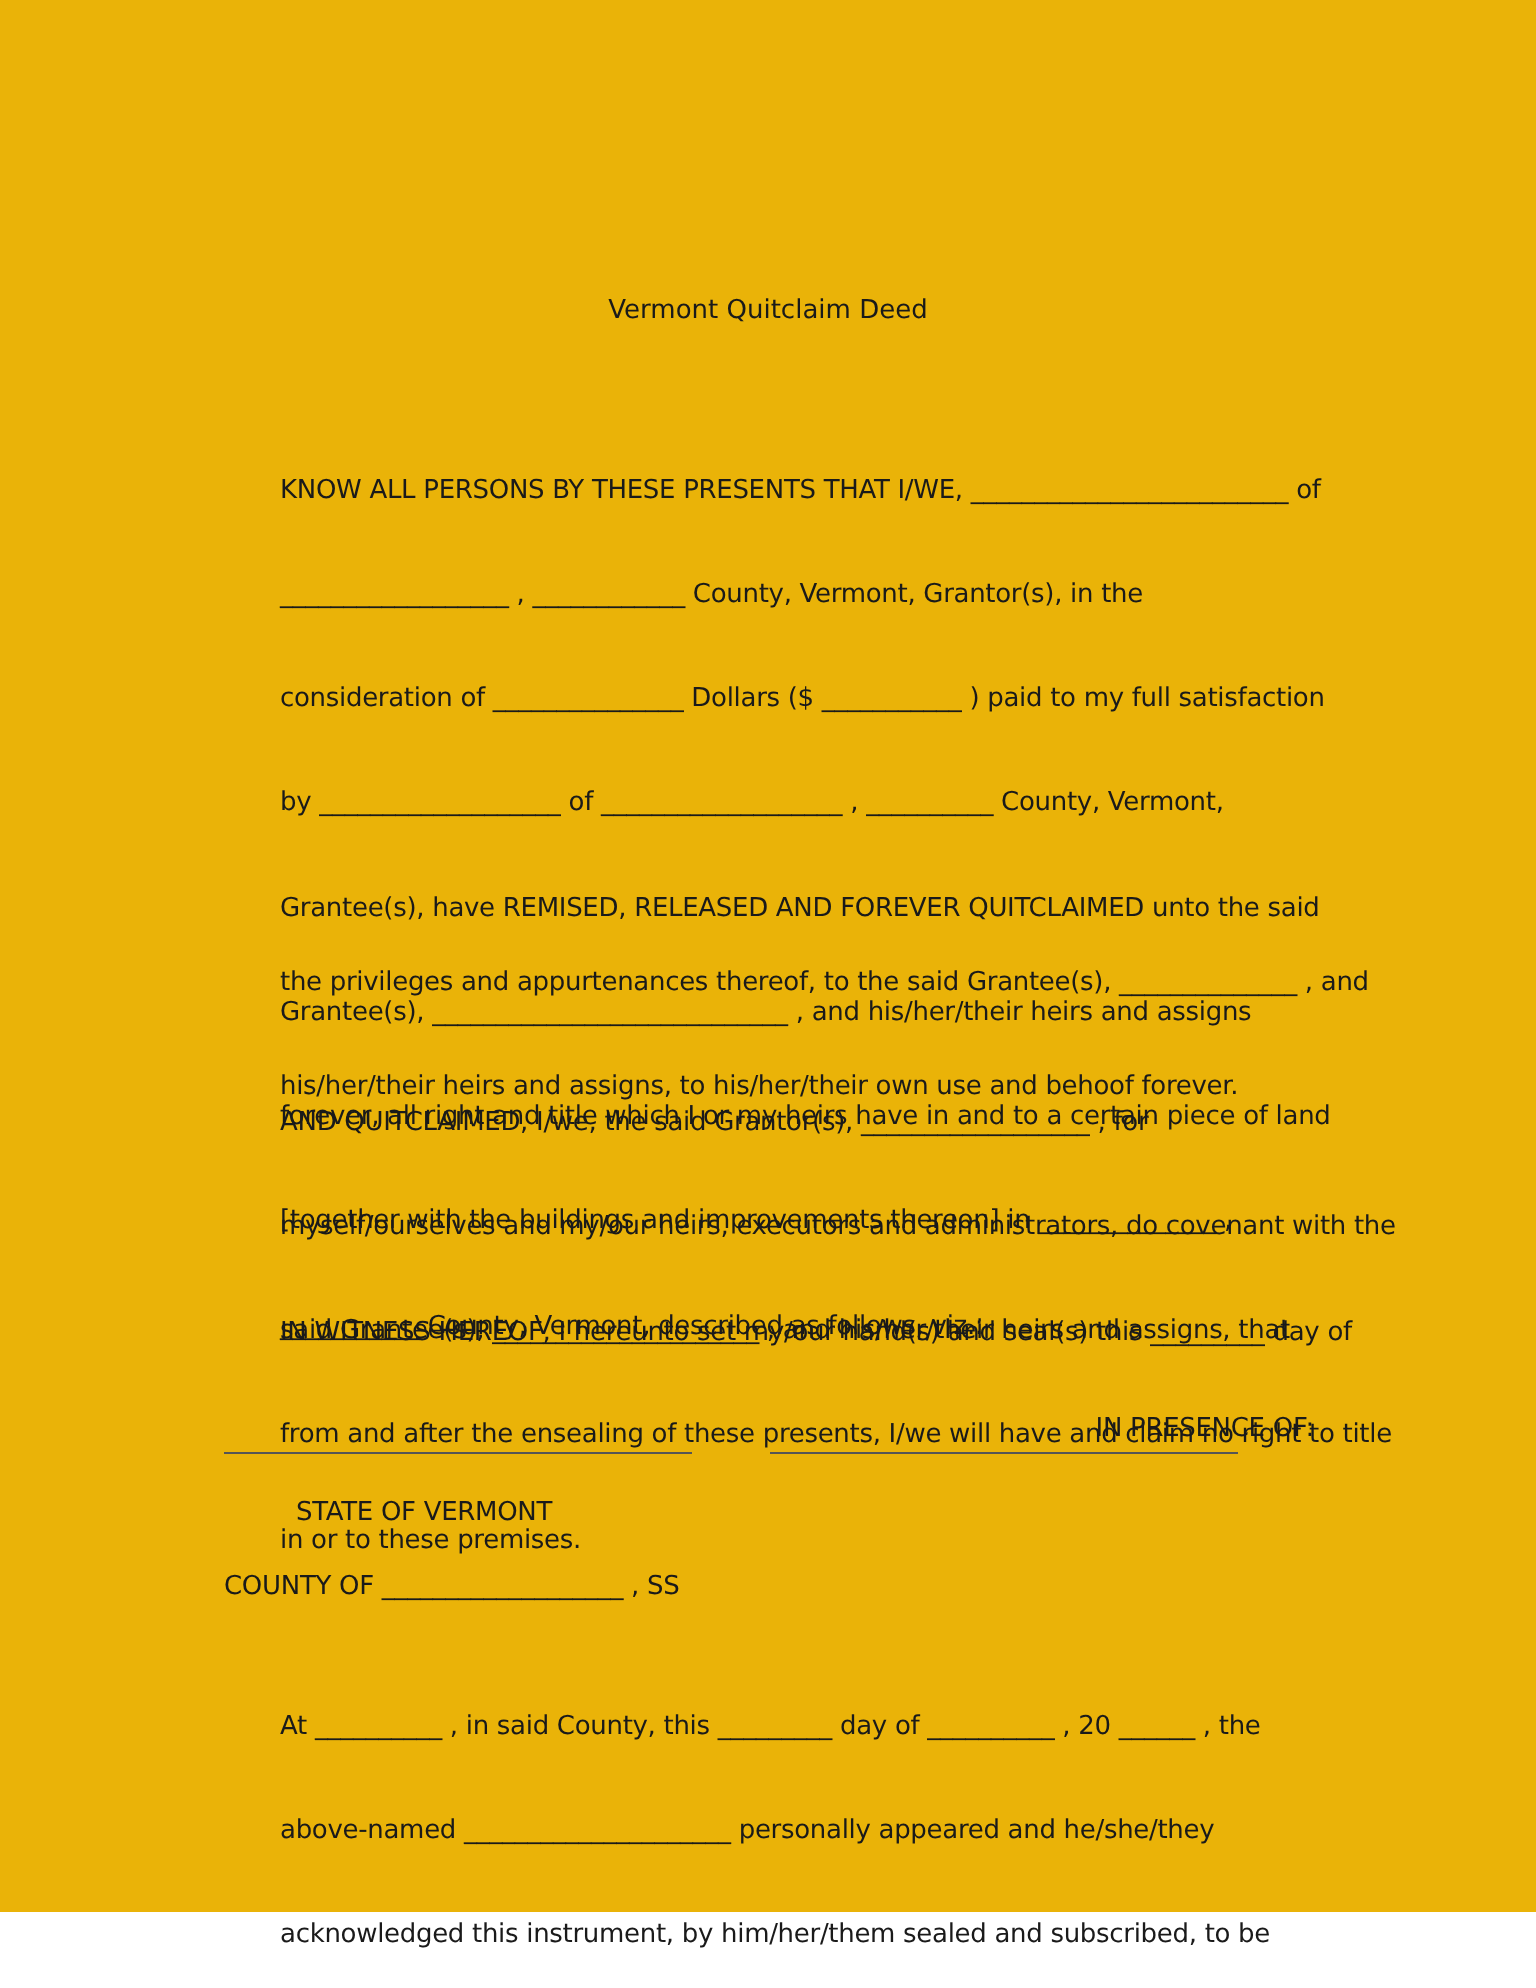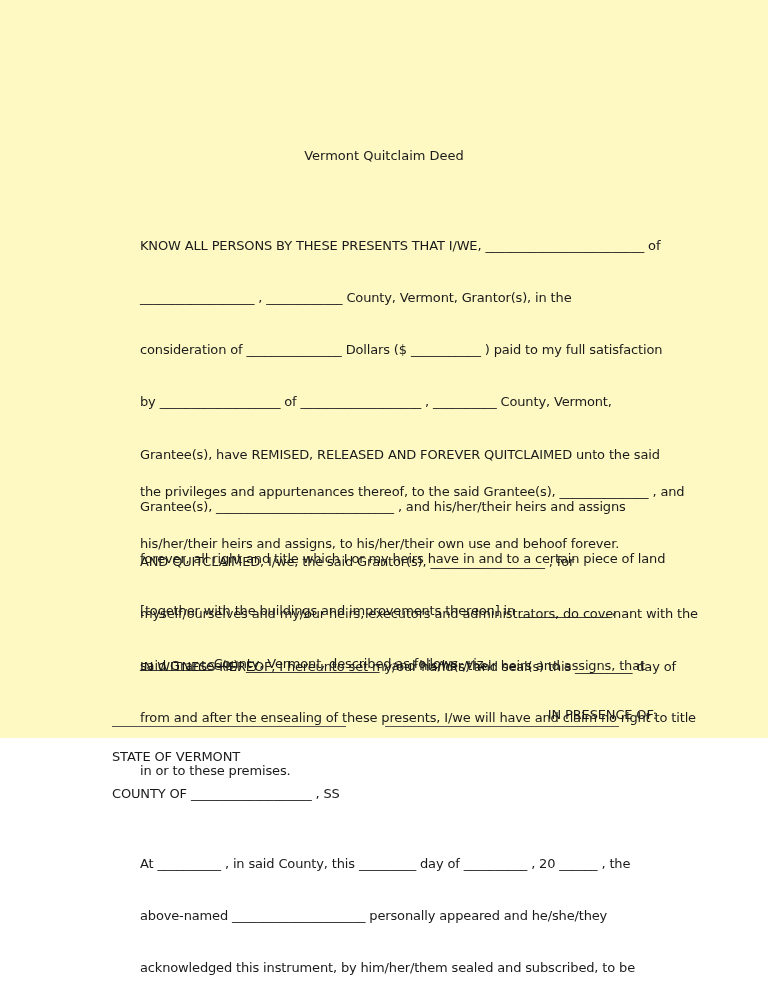--- a/index.html
+++ b/index.html
@@ -1,17 +1,17 @@
 <!DOCTYPE html>
 <html><head>
   <meta charset="utf-8">
   <style>
     html, body { margin: 0; padding: 0; background: #ffffff; }
     body { width: 768px; height: 994px; position: relative; overflow: hidden; }
-    .page { position: absolute; left: 0; top: 0; width: 768px; height: 738px; background: #fef9c3; color: #1a1a1a; font-family: "DejaVu Sans", sans-serif; font-size: 13px; }
+    .page { position: absolute; left: 0; top: 0; width: 768px; height: 956px; background: #eab308; color: #1a1a1a; font-family: "DejaVu Sans", sans-serif; font-size: 13px; }
     .title { position: absolute; top: 148px; left: 0; width: 768px; text-align: center; font-size: 13px; }
     .para { position: absolute; left: 112px; width: 545px; line-height: 17.4px; white-space: pre-wrap; letter-spacing: -0.15px; }
     .line { display: block; white-space: pre; margin-left: 28px; }
     .sig { position: absolute; top: 726px; height: 1px; border-top: 1.4px solid #555; }
   </style>
 </head>
 <body>
 
 <div class="page">
   <div class="title">Vermont Quitclaim Deed</div>
@@ -43,21 +43,21 @@
 
   <div class="para" style="top:623px;">
     <span class="line">IN WITNESS HEREOF, I hereunto set my/our hand(s) and seal(s) this _________ day of</span>
   </div>
 
   <div class="para" style="top:706px;text-align:right;">IN PRESENCE OF:</div>
 
   <div class="sig" style="left:112px; width:234px;"></div>
   <div class="sig" style="left:385px; width:234px;"></div>
 
-  <div class="para" style="top:748px;">STATE OF VERMONT</div>
+  <div class="para" style="top:748px;margin-left:36px;">STATE OF VERMONT</div>
 
   <div class="para" style="top:785px;">COUNTY OF ___________________ , SS</div>
 
   <div class="para" style="top:820px;">
     <span class="line">At __________ , in said County, this _________ day of __________ , 20 ______ , the</span>
     <span class="line">above-named _____________________ personally appeared and he/she/they</span>
     <span class="line">acknowledged this instrument, by him/her/them sealed and subscribed, to be</span>
     
   </div>
 </div>

